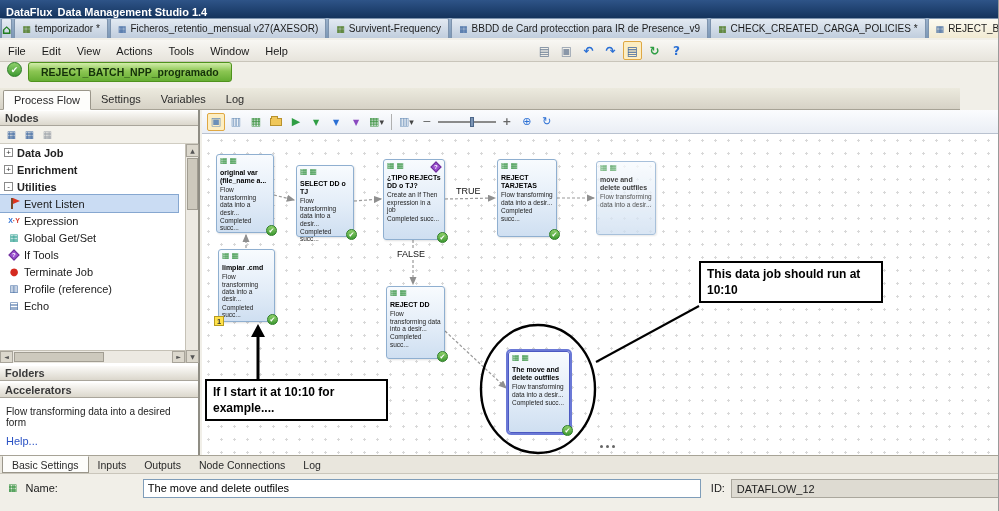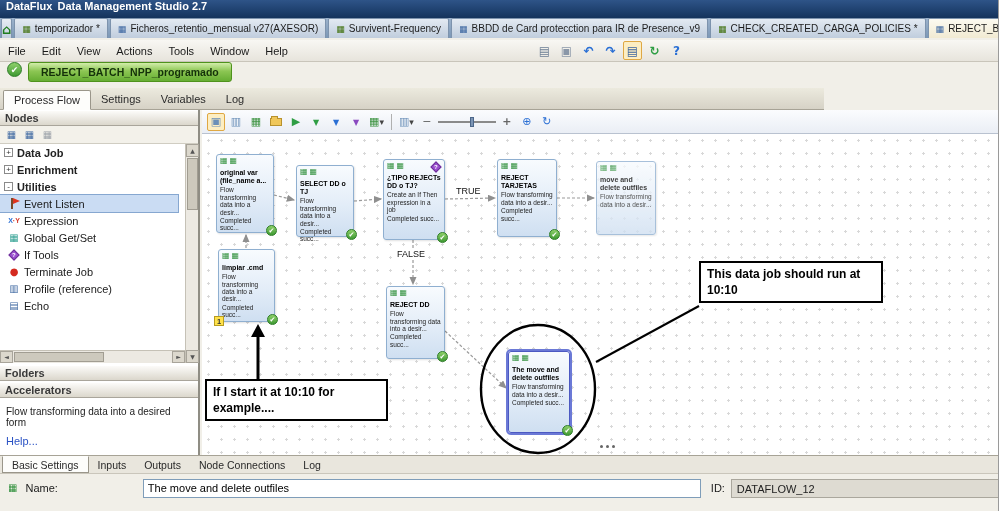--- a/index.html
+++ b/index.html
@@ -2,21 +2,21 @@
 <html><head>
 <meta charset="utf-8">
 <style>
   * { box-sizing: border-box; margin: 0; padding: 0; }
   body { margin:0; background:#ffffff; font-family:"Liberation Sans","DejaVu Sans",sans-serif; }
   .w { position:relative; width:999px; height:511px; background:#f1efe8; overflow:hidden; border-right:1px solid #9a9a9a; }
 
   
   .titlebar { position:absolute; left:0; top:0; width:999px; height:18px;
     background:linear-gradient(#2e5488,#14335c); color:#fff; font-size:11px;
-    display:flex; align-items:flex-start; padding-left:6px; gap:5px; }
+    display:flex; align-items:flex-end; padding-left:6px; gap:5px; }
   .titlebar .brand { font-weight:bold; }
   .titlebar .ttl { font-weight:bold; }
 
   
   .doctabs { position:absolute; left:0; top:18px; width:999px; height:20px;
     background:linear-gradient(#9db3cc,#7b97b6); display:flex; align-items:flex-end;
     padding:2px 1px 0 1px; gap:2px; white-space:nowrap; overflow:hidden; }
   .htab { width:22px; height:20px; background:linear-gradient(#e6ecf3,#c2cfdf);
     border:1px solid #7d93ad; border-bottom:none; border-radius:2px 2px 0 0;
     display:flex; align-items:center; justify-content:center; }
@@ -50,21 +50,21 @@
   .jobrow { position:absolute; left:0; top:62px; width:999px; height:26px; background:#f1efe8;
     display:flex; align-items:flex-start; padding-left:7px; gap:6px; }
   .statchk { width:15px; height:15px; border-radius:50%; background:linear-gradient(#8ed06a,#3f9a33);
     border:1px solid #2d7d26; color:#fff; font-size:9px; display:flex; align-items:center; justify-content:center; }
   .statchk::after { content:"✔"; }
   .jobbtn { height:20px; padding:0 12px; display:flex; align-items:center;
     background:linear-gradient(#d2edaa,#8cc653 45%,#66ad33); border:1px solid #4f921d;
     border-radius:3px; font-size:10.5px; font-weight:bold; color:#14310a; }
 
   
-  .subtabs { position:absolute; left:0; top:88px; width:824px; height:22px;
+  .subtabs { position:absolute; left:0; top:88px; width:960px; height:22px;
     background:linear-gradient(#eceade,#d6d2c6); border-bottom:1px solid #a7a396;
     display:flex; align-items:flex-end; padding-left:3px; }
   .stab { height:20px; padding:0 10px; display:flex; align-items:center; font-size:11px; color:#2a2a2a; }
   .stab.active { background:#fdfdfb; border:1px solid #9a968a; border-bottom:1px solid #fdfdfb;
     border-radius:2px 2px 0 0; margin-bottom:-1px; }
 
   
   .main { position:absolute; left:0; top:110px; width:999px; height:345px; }
   .sidebar { position:absolute; left:0; top:0; width:200px; height:345px; background:#fff;
     border-right:2px solid #8f8d84; }
@@ -194,21 +194,21 @@
   .idfield { position:absolute; left:673px; top:0; width:320px; height:19px; background:#dedbd2;
     border:1px solid #aaa79d; font-size:11px; color:#222; line-height:18px; padding:0 5px; }
 </style>
 </head>
 <body>
 
 <div class="w">
 
   <div class="titlebar">
     <span class="brand">DataFlux</span>
-    <span class="ttl">Data Management Studio 2.7</span>
+    <span class="ttl">Data Management Studio 1.4</span>
   </div>
 
   <div class="doctabs">
     <div class="htab">
         <span class="ic i-home"></span>
       </div>
     <div class="dtab">
       <span class="ic i-tab"></span>
       <span>temporizador *</span>
     </div>

